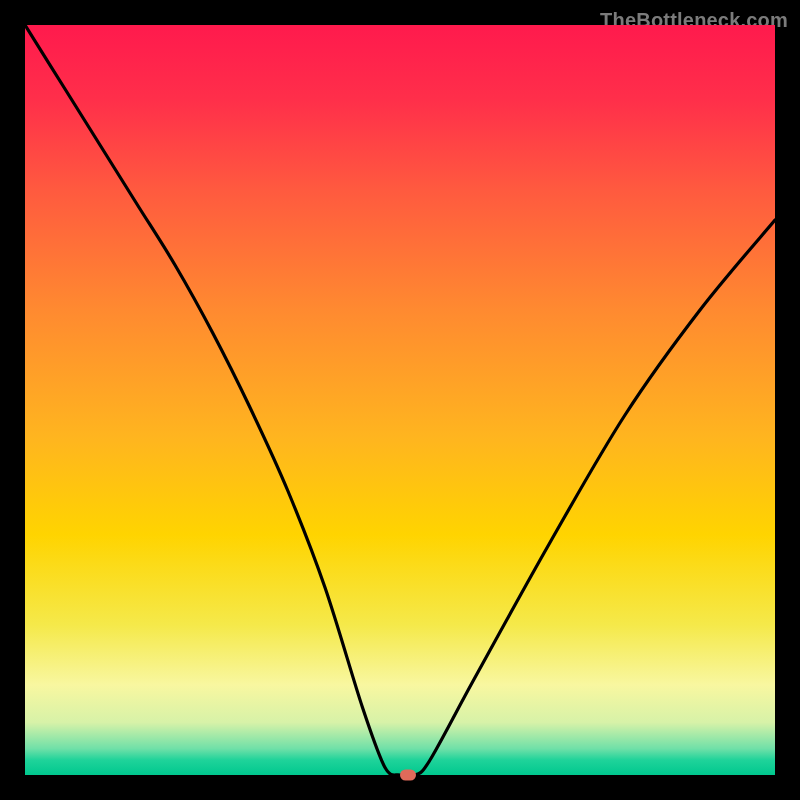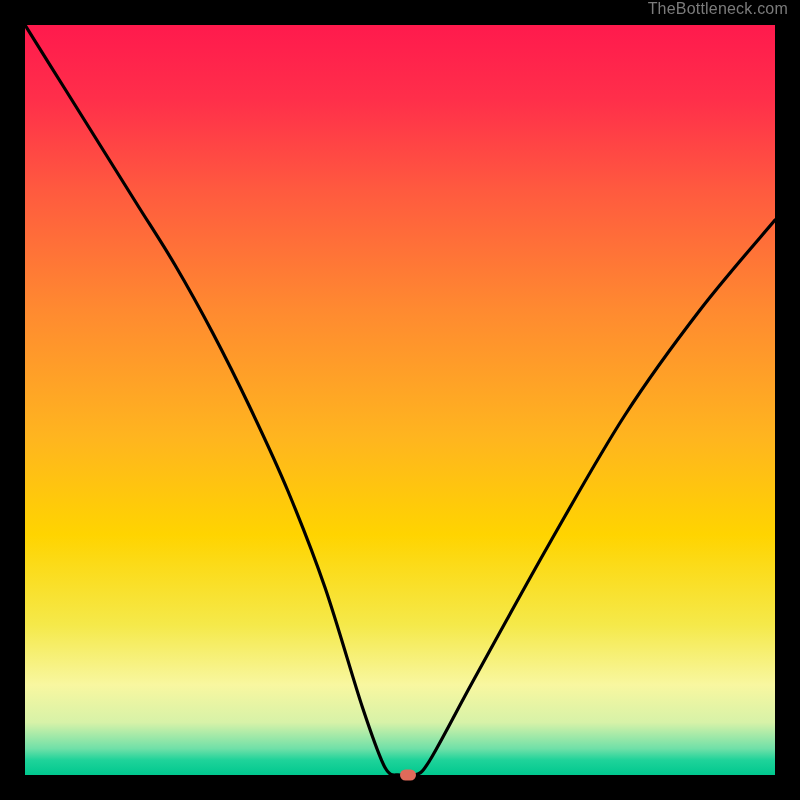--- a/index.html
+++ b/index.html
@@ -49,26 +49,27 @@
   .marker {
     position: absolute;
     width: 16px;
     height: 11px;
     border-radius: 6px;
     background: #e06a5a;
     transform: translate(-50%, -50%);
   }
   .watermark {
     position: absolute;
-    top: 0;
+    top: 9px;
     right: 12px;
     font-family: Arial, Helvetica, sans-serif;
-    font-size: 16px;
+    font-size: 20px;
     color: #7b7b7b;
     letter-spacing: 0.2px;
+    font-weight: bold;
   }
 </style>
 </head>
 <body>
 
 <div class="frame">
   <div class="watermark">TheBottleneck.com</div>
   <div class="plot">
     <svg class="curve-svg" viewBox="0 0 750 750" preserveAspectRatio="none">
       <path id="curve-path" fill="none" stroke="#000000" stroke-width="3.2" stroke-linejoin="round" stroke-linecap="round" d="M 0,0 C 6.25,10 25,40 37.5,60 C 50,80 62.5,100 75,120 C 87.5,140 100,160 112.5,180 C 125,200 137.5,218.74999999999994 150,239.99999999999994 C 162.5,261.24999999999994 175,283.75 187.5,307.5 C 200,331.25 212.5,356.25 225,382.5 C 237.5,408.75 250,435 262.5,465 C 275,495 287.5,526.25 300,562.5 C 312.5,598.75 327.5,652.5 337.5,682.5 C 347.5,712.5 353.75,731.25 360,742.5 C 366.25,753.75 370,748.75 375,750 C 380,751.25 385,752.5 390,750 C 395,747.5 395,751.25 405,735 C 415,718.75 430,688.75 450,652.5 C 470,616.25 500,561.25 525,517.5 C 550,473.75 575,428.75 600,390 C 625,351.25 650,317.5 675,285 C 700,252.5 737.5,210 750,195"></path>

